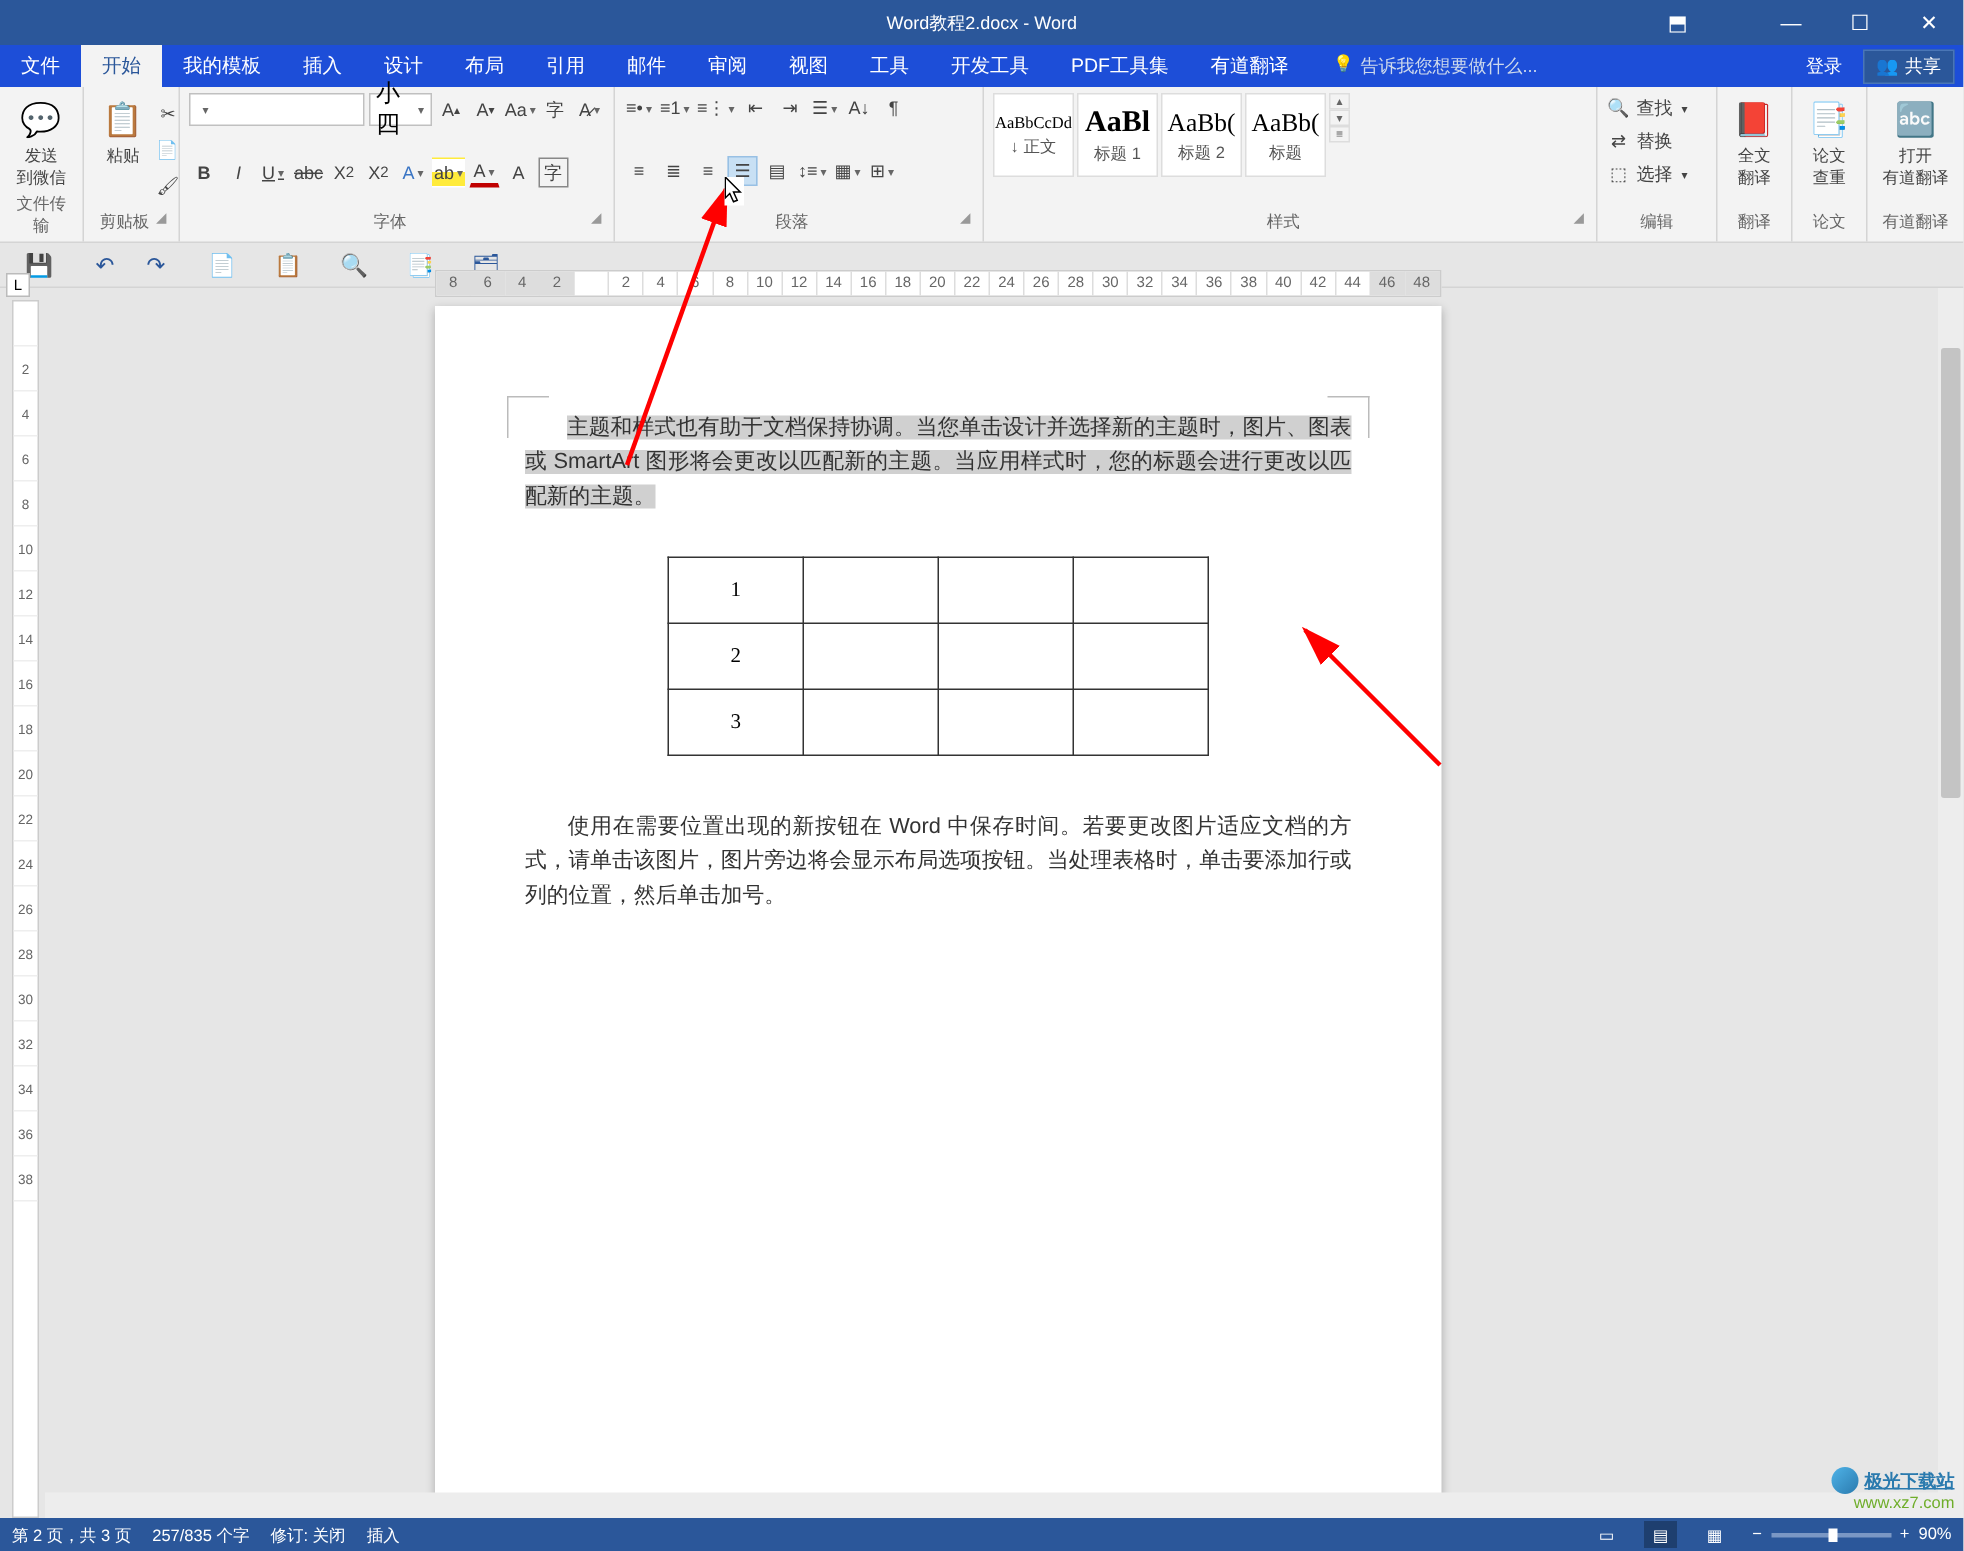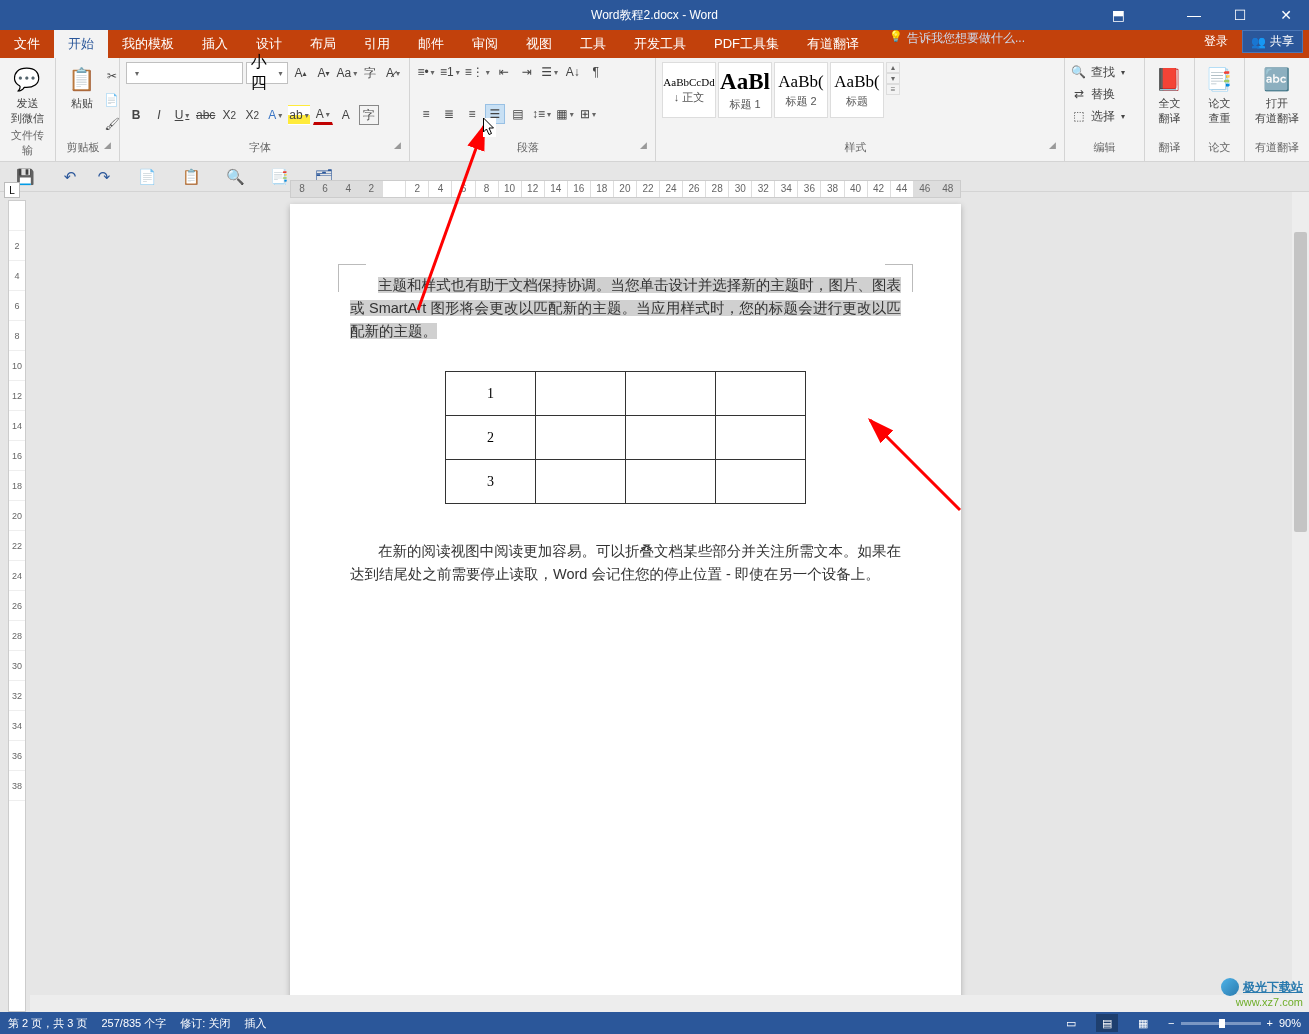--- a/index.html
+++ b/index.html
@@ -6,21 +6,21 @@
 body { width:1309px; height:1034px; background:#e6e6e6; overflow:hidden; position:relative; }
 
 
 .title-bar { background:#2b579a; height:30px; display:flex; align-items:center; color:#fff; font-size:12px; position:relative; }
 .title-text { position:absolute; left:50%; transform:translateX(-50%); }
 .win-controls { position:absolute; right:0; display:flex; }
 .win-btn { width:46px; height:30px; display:flex; align-items:center; justify-content:center; font-size:14px; cursor:pointer; }
 .rib-min { position:absolute; right:184px; font-size:14px; }
 
 
-.menu-bar { background:#c2410c; height:28px; display:flex; align-items:flex-start; color:#fff; font-size:13px; }
+.menu-bar { background:#1d4ed8; height:28px; display:flex; align-items:center; color:#fff; font-size:13px; }
 .menu-item { padding:5px 14px; cursor:pointer; }
 .menu-item.active { background:#f3f3f3; color:#2b579a; }
 .menu-right { margin-left:auto; display:flex; align-items:center; padding-right:6px; gap:4px; }
 .tell-me { color:#cdd9ec; font-size:12px; padding-left:24px; position:relative; margin-left:10px; }
 .tell-me:before { content:"💡"; position:absolute; left:6px; font-size:11px; }
 .share-btn { background:#2b579a; border:1px solid #4a76b6; padding:2px 8px; font-size:12px; display:flex; align-items:center; gap:4px;}
 
 
 .ribbon { background:#f3f3f3; height:104px; display:flex; border-bottom:1px solid #d4d4d4; }
 .group { border-right:1px solid #d4d4d4; padding:4px 6px; display:flex; flex-direction:column; justify-content:space-between; position:relative; }
@@ -208,21 +208,21 @@
   </div>
 
   <div class="group" style="flex:1;">
     <div style="display:flex;align-items:flex-start;">
       <div class="style-gallery">
         <div class="style-box">
             <span class="sprev" style="font-size:11px;">AaBbCcDd</span>
             <span class="sname">↓ 正文</span>
           </div>
         <div class="style-box">
-            <span class="sprev" style="font-size:23px;font-weight:bold;">AaBl</span>
+            <span class="sprev" style="font-size:20px;font-weight:bold;">AaBl</span>
             <span class="sname">标题 1</span>
           </div>
         <div class="style-box">
             <span class="sprev" style="font-size:17px;">AaBb(</span>
             <span class="sname">标题 2</span>
           </div>
         <div class="style-box">
             <span class="sprev" style="font-size:17px;">AaBb(</span>
             <span class="sname">标题</span>
           </div>
@@ -375,21 +375,21 @@
           </tr>
       <tr>
             <td>3</td>
             <td></td>
             <td></td>
             <td></td>
           </tr>
     </tbody>
       </table>
 
-    <p class="para"><span class="ind"></span><span>在新的阅读视图中阅读更加容易。可以折叠文档某些部分并关注所需文本。如果在达到结尾处之前需要停止读取，Word 会记住您的停止位置 - 即使在另一个设备上。</span></p>
+    <p class="para"><span class="ind"></span><span>使用在需要位置出现的新按钮在 Word 中保存时间。若要更改图片适应文档的方式，请单击该图片，图片旁边将会显示布局选项按钮。当处理表格时，单击要添加行或列的位置，然后单击加号。</span></p>
   </div>
 
   <div class="scroll-v">
       <div class="thumb"></div>
     </div>
   <div class="scroll-h"></div>
 </div>
 
 <div class="cursor">
 <svg viewBox="0 0 12 19">

